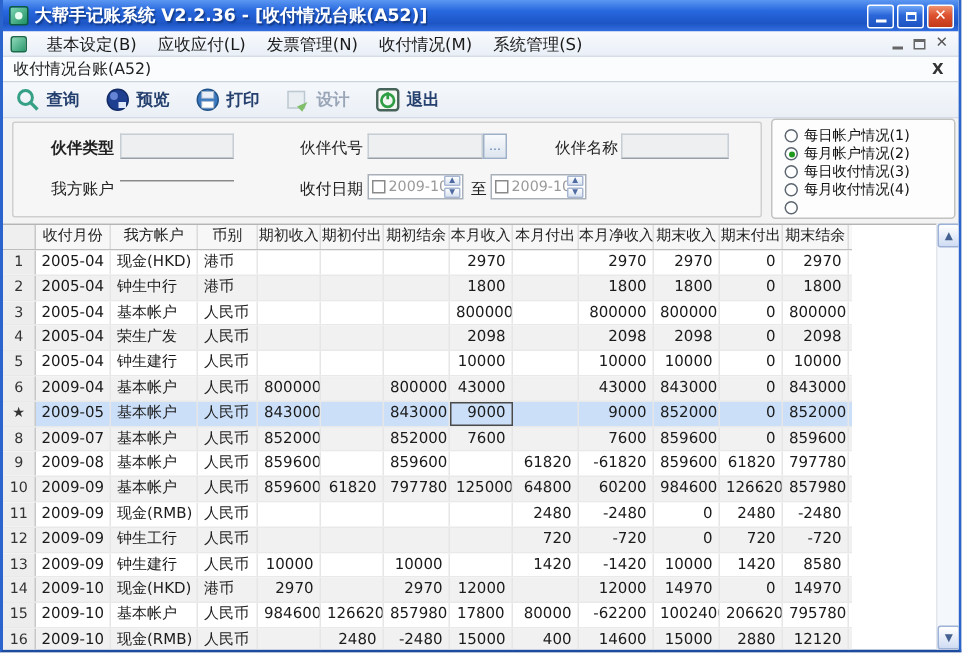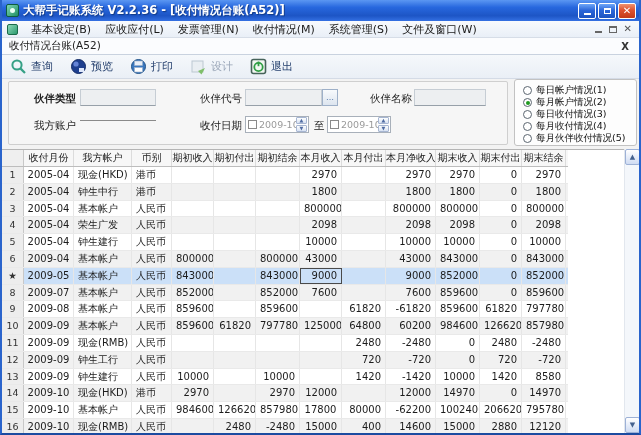--- a/index.html
+++ b/index.html
@@ -29,21 +29,21 @@
   .mdi-min{width:7px;height:2px;background:#666;margin-top:5px;}
   .mdi-rest{width:8px;height:7px;border:1px solid #666;border-top:2px solid #666;}
   .mdi-close{font-size:10px;line-height:1;color:#555;}
   
   .tabbar{height:17px;background:#fbfcfe;border-bottom:1px solid #c9d2df;display:flex;align-items:center;
     padding:0 7px;font-size:10.5px;color:#222;}
   .tab-close{margin-left:auto;font-size:10px;color:#333;font-weight:bold;padding-right:3px;}
   
   .toolbar{height:24px;display:flex;align-items:center;gap:17px;padding:0 8px;
     background:linear-gradient(#f5f8fb,#eaeff6);border-bottom:1px solid #d4dbe6;}
-  .tbtn{display:flex;align-items:center;gap:4px;font-size:11px;font-weight:normal;color:#25406e;cursor:default;}
+  .tbtn{display:flex;align-items:center;gap:4px;font-size:11px;font-weight:bold;color:#25406e;cursor:default;}
   .tbtn.disabled{color:#9aa6b8;}
   .tbtn svg{display:block;}
   
   .client{position:absolute;top:79px;left:0;right:0;bottom:0;background:#f3f3f3;}
   .filter-box{position:absolute;left:6px;top:2px;width:500px;height:64px;border:1px solid #cfcfcf;border-radius:2px;background:#f6f6f6;}
   .flabel{position:absolute;font-size:10.5px;color:#222;white-space:nowrap;}
   .fbox{position:absolute;height:17px;background:#edeff1;border:1px solid #c6cdd4;border-bottom:1px solid #97a0a9;}
   .funder{position:absolute;height:15px;border-bottom:1px solid #8a8a8a;}
   .browse-btn{position:absolute;width:16px;height:17px;background:linear-gradient(#f8fafc,#dde5ef);
     border:1px solid #9eb0c8;font-size:8px;color:#5577aa;display:flex;align-items:center;justify-content:center;}
@@ -103,21 +103,20 @@
     </div>
   </div>
 
   <div class="menubar">
     <span class="docicon"></span>
     <span class="menu-item">基本设定(B)</span>
     <span class="menu-item">应收应付(L)</span>
     <span class="menu-item">发票管理(N)</span>
     <span class="menu-item">收付情况(M)</span>
     <span class="menu-item">系统管理(S)</span>
-    <span class="menu-item">文件及窗口(W)</span>
     <span class="mdi-controls">
       <span class="mdi-min"></span>
       <span class="mdi-rest"></span>
       <span class="mdi-close">✕</span>
     </span>
   </div>
 
   <div class="tabbar">
     <span>收付情况台账(A52)</span>
     <span class="tab-close">X</span>
@@ -224,21 +223,20 @@
       <div class="radio-row">
           <span class="rdot"></span>
           <span>每日收付情况(3)</span>
         </div>
       <div class="radio-row">
           <span class="rdot"></span>
           <span>每月收付情况(4)</span>
         </div>
       <div class="radio-row">
           <span class="rdot"></span>
-          <span>每月伙伴收付情况(5)</span>
         </div>
     </div>
 
     <div class="grid">
       <div class="ghead" id="grid-header">
           <div class="hcell icol"></div>
           <div class="hcell" style="width: 50px;">收付月份</div>
           <div class="hcell" style="width: 58px;">我方帐户</div>
           <div class="hcell" style="width: 40px;">币别</div>
           <div class="hcell" style="width: 42px;">期初收入</div>

